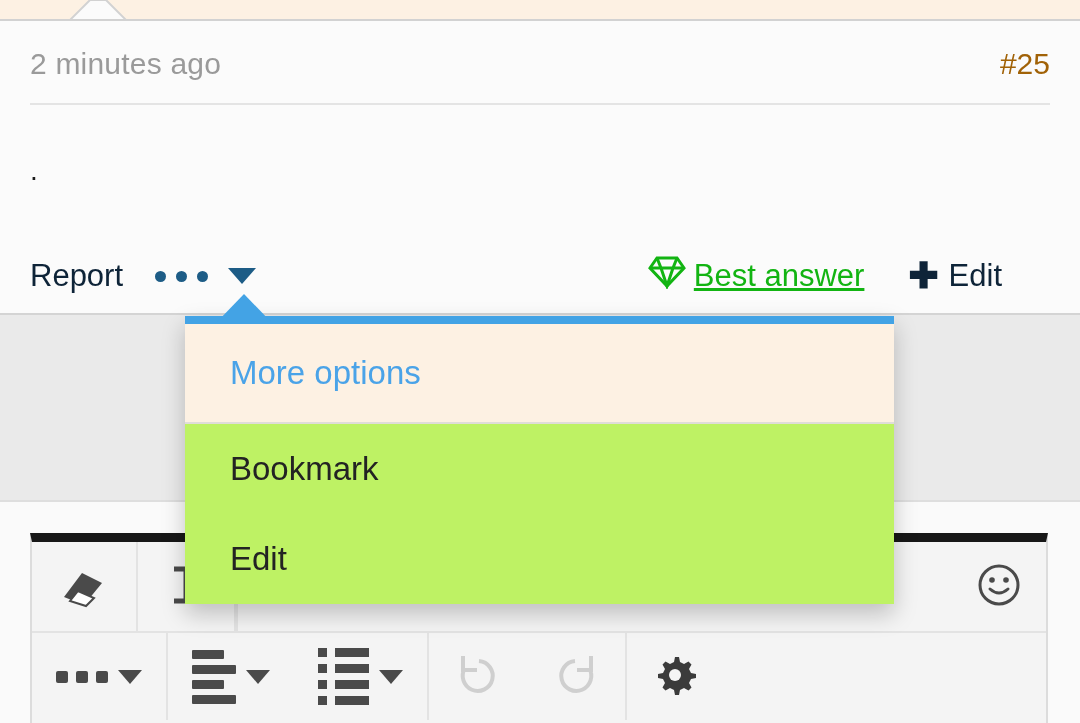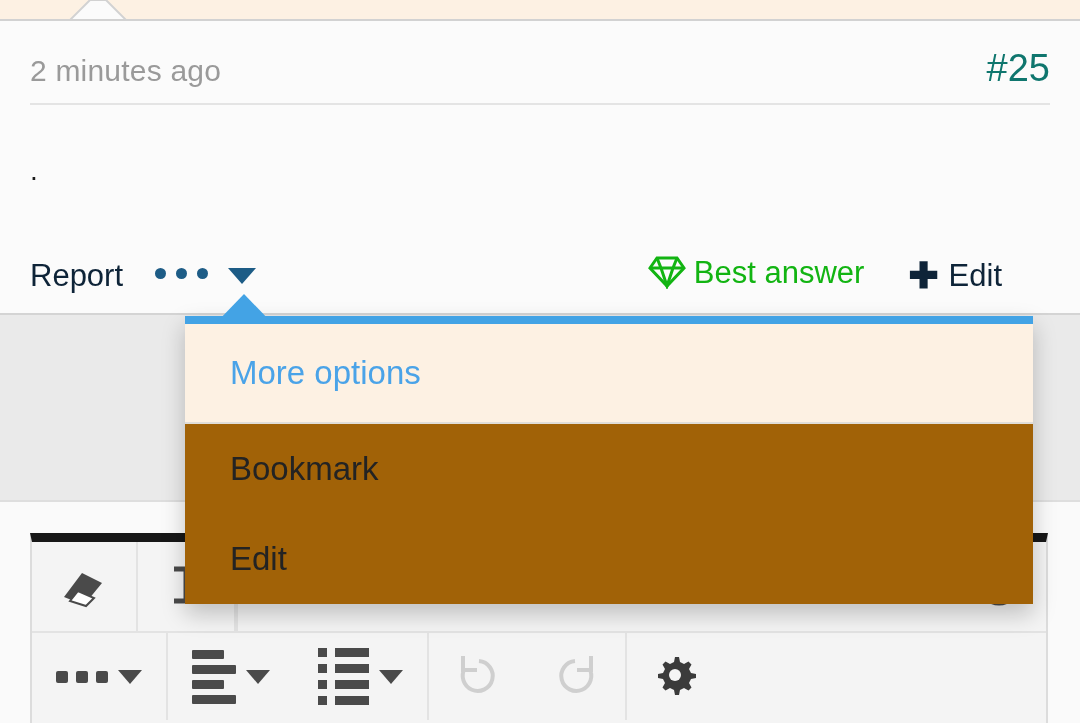--- a/index.html
+++ b/index.html
@@ -54,22 +54,22 @@
     display: flex;
     justify-content: space-between;
     align-items: baseline;
   }
   .post-date {
     font-size: 30px;
     color: #9a9a9a;
     letter-spacing: 0.2px;
   }
   .post-number {
-    font-size: 38px;
-    color: #0f766e;
+    font-size: 30px;
+    color: #a16207;
   }
   .post-divider {
     position: absolute;
     left: 30px; top: 82px;
     width: 1020px;
     height: 2px;
     background: #e4e4e4;
   }
 
   .post-body {
@@ -86,30 +86,30 @@
     position: absolute;
     left: 0; top: 222px;
     width: 1080px;
     height: 66px;
     display: flex;
     align-items: center;
     padding: 0 30px;
   }
   .act {
     display: flex;
-    align-items: flex-start;
+    align-items: center;
     gap: 8px;
     font-size: 31px;
     color: #0e2438;
     white-space: nowrap;
     cursor: pointer;
   }
   .act-report { margin-right: 32px; }
   .act-more { gap: 14px; margin-right: auto; }
-  .act-best { color: #12b412; margin-right: 44px; }
+  .act-best { color: #12b412; margin-right: 44px; text-decoration: underline; }
   .act-quote { margin-right: 48px; }
   .act-reply { }
 
   .dots-group { display: flex; align-items: center; gap: 10px; }
   .dot {
     width: 11px; height: 11px;
     border-radius: 50%;
     background: #1d5c86;
   }
   .caret-blue {
@@ -136,22 +136,22 @@
     height: 189px;
     background: #eaeaea;
     border-top: 2px solid #d4d4d4;
     border-bottom: 2px solid #dedede;
   }
 
   
   .dropdown {
     position: absolute;
     left: 185px; top: 316px;
-    width: 848px;
-    background: #a16207;
+    width: 709px;
+    background: #bef264;
     border-top: 8px solid #43a3e5;
     box-shadow: 0 10px 22px rgba(0,0,0,0.22);
     z-index: 40;
   }
   .dropdown-arrow {
     position: absolute;
     left: 28px; top: -32px;
     width: 62px; height: 32px;
     z-index: 41;
   }

